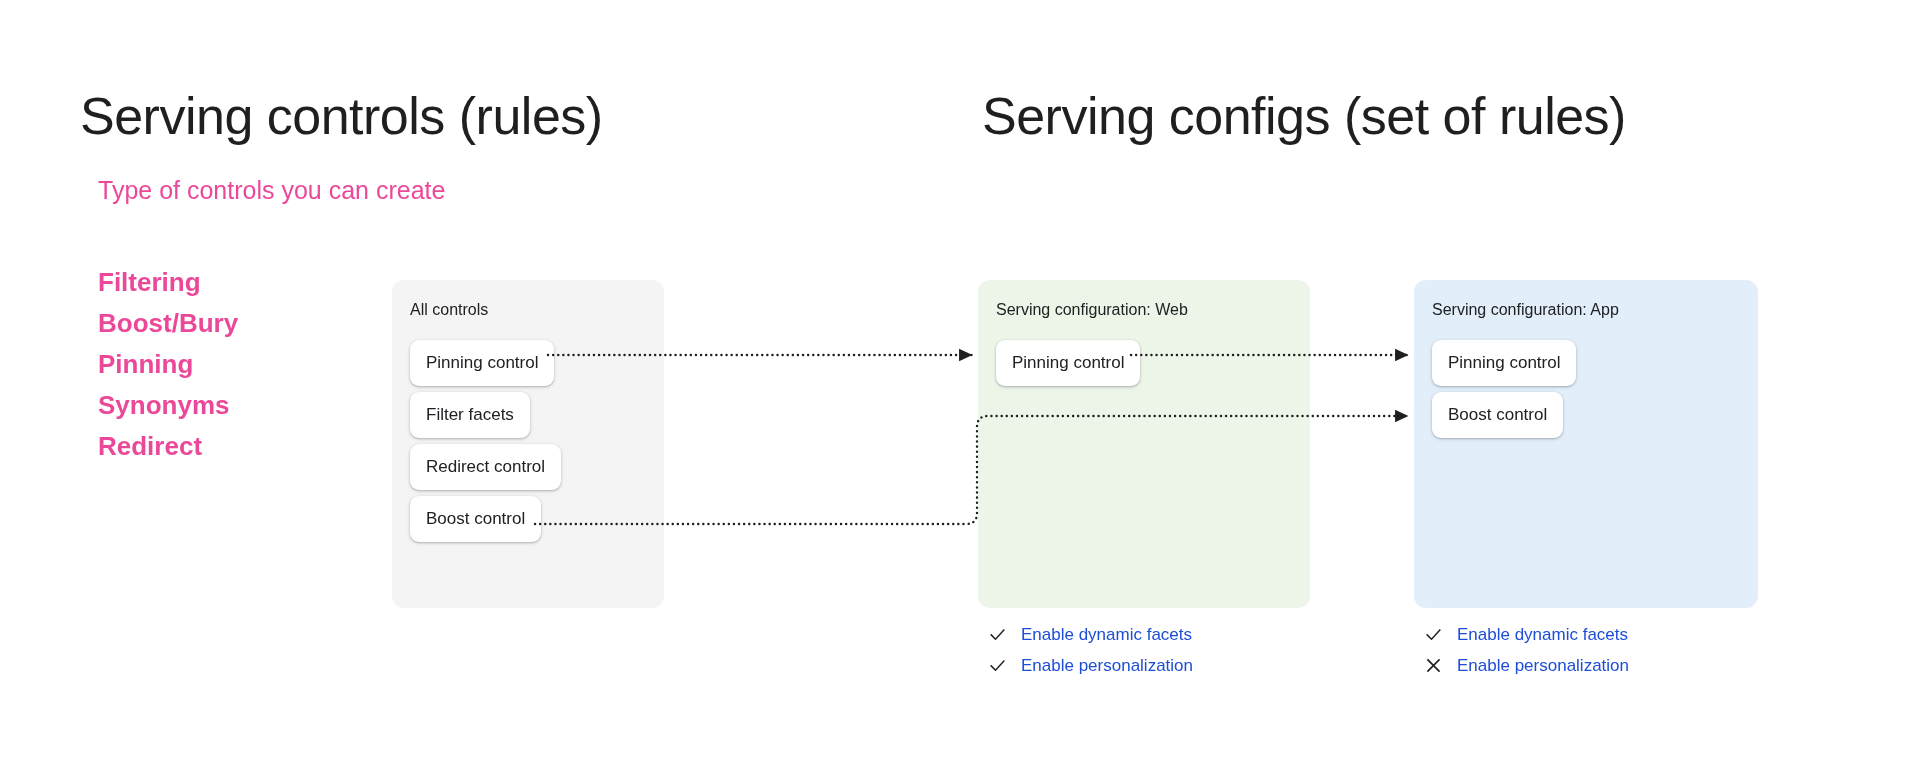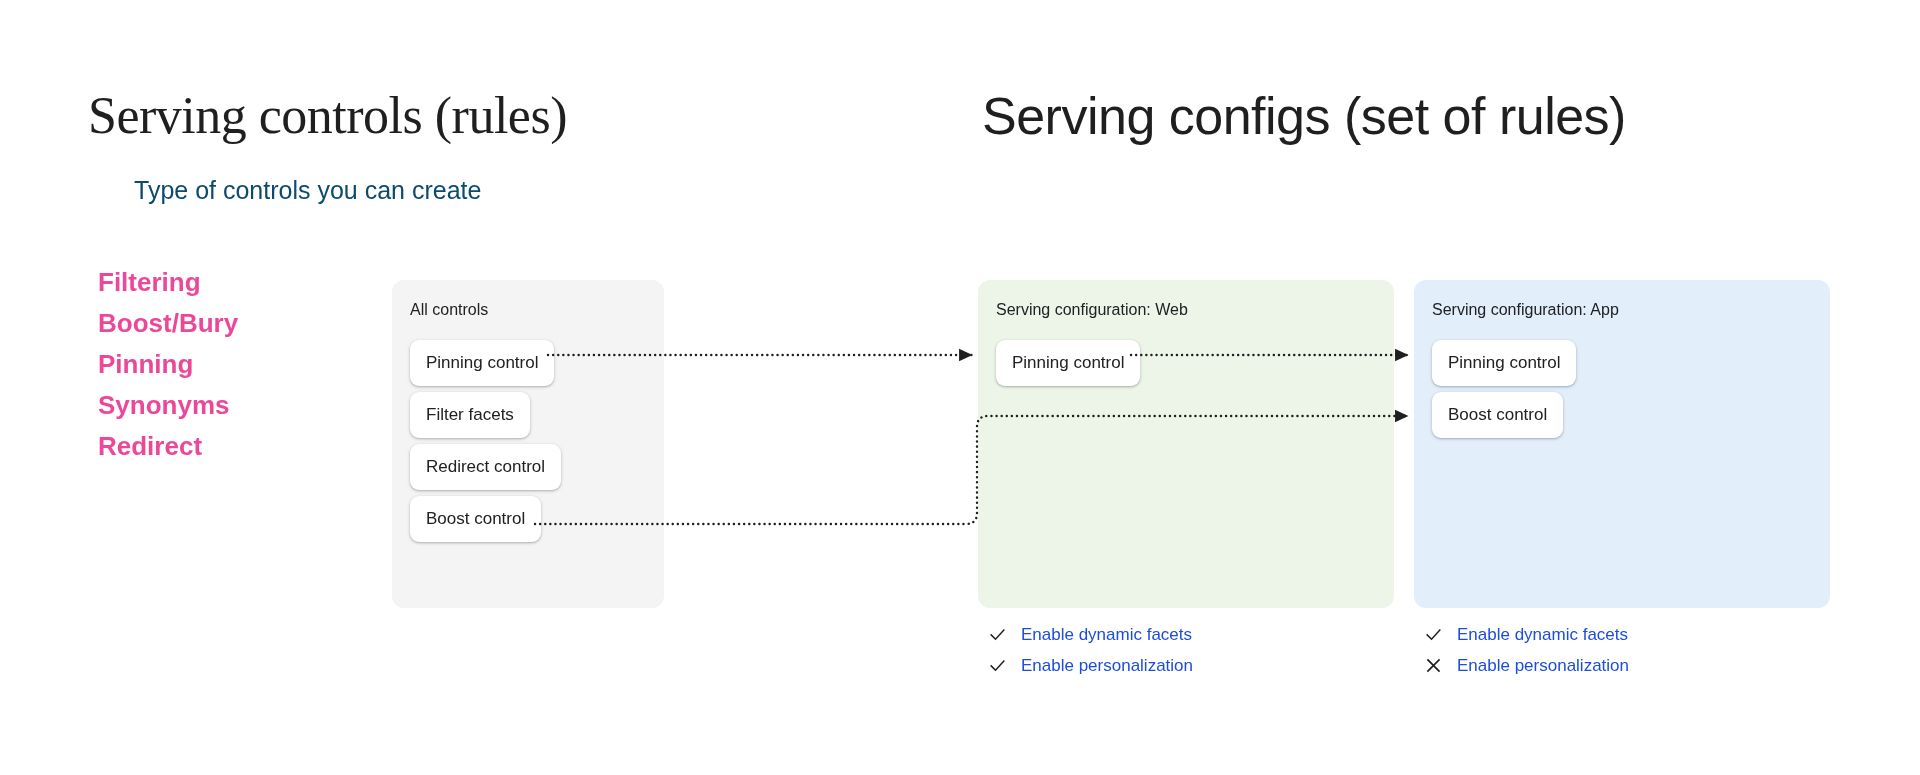--- a/index.html
+++ b/index.html
@@ -28,26 +28,25 @@
     font-weight: 400;
     letter-spacing: -0.5px;
     color: #1f1f1f;
     white-space: nowrap;
     line-height: 1;
   }
   .col-sub {
     position: absolute;
     font-size: 25px;
     font-weight: 400;
-    color: #0c4a6e;
-    white-space: nowrap;
-    line-height: 1;
-    margin-left: 36px;
-  }
-  #title-left   { left: 88px;  top: 90px; font-family: Liberation Serif, serif; }
+    color: #ec4899;
+    white-space: nowrap;
+    line-height: 1;
+  }
+  #title-left   { left: 80px;  top: 90px; }
   #sub-left     { left: 98px;  top: 178px; }
   #title-right  { left: 982px; top: 90px; }
   #sub-right    { left: 982px; top: 178px; }
 
   
   #control-types {
     position: absolute;
     left: 98px;
     top: 268px;
     display: flex;
@@ -87,22 +86,22 @@
     border-radius: 9px;
     font-size: 17px;
     color: #202124;
     line-height: 1;
     padding: 14px 16px 15px 16px;
     white-space: nowrap;
     box-shadow: 0 1px 2px rgba(60,64,67,0.28), 0 1px 3px 1px rgba(60,64,67,0.10);
   }
 
   #panel-all { left: 392px;  top: 280px; width: 272px; height: 328px; background: #f4f4f4; }
-  #panel-web { left: 978px;  top: 280px; width: 416px; height: 328px; background: #edf5e9; }
-  #panel-app { left: 1414px; top: 280px; width: 416px; height: 328px; background: #e2effb; }
+  #panel-web { left: 978px;  top: 280px; width: 332px; height: 328px; background: #edf5e9; }
+  #panel-app { left: 1414px; top: 280px; width: 344px; height: 328px; background: #e2effb; }
 
   
   .flags {
     position: absolute;
     display: flex;
     flex-direction: column;
     gap: 12px;
   }
   #flags-web { left: 988px;  top: 625px; }
   #flags-app { left: 1424px; top: 625px; }

